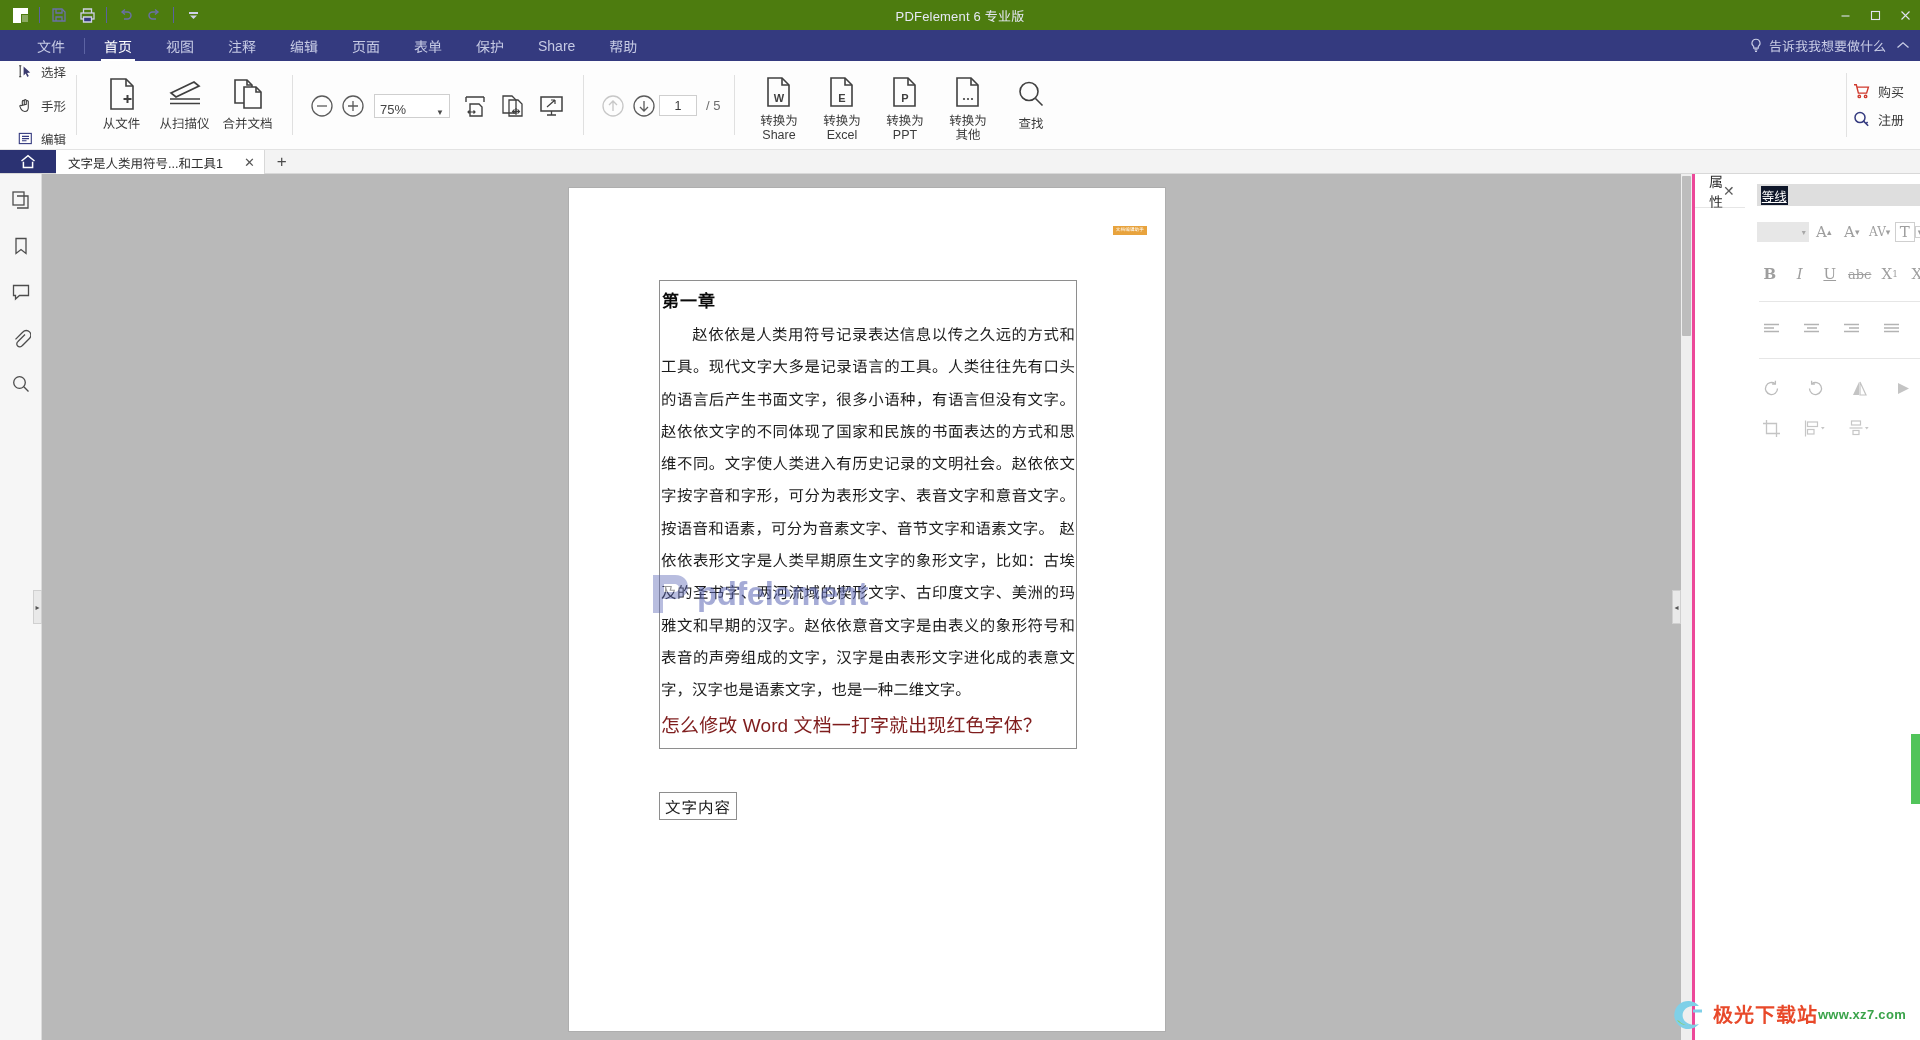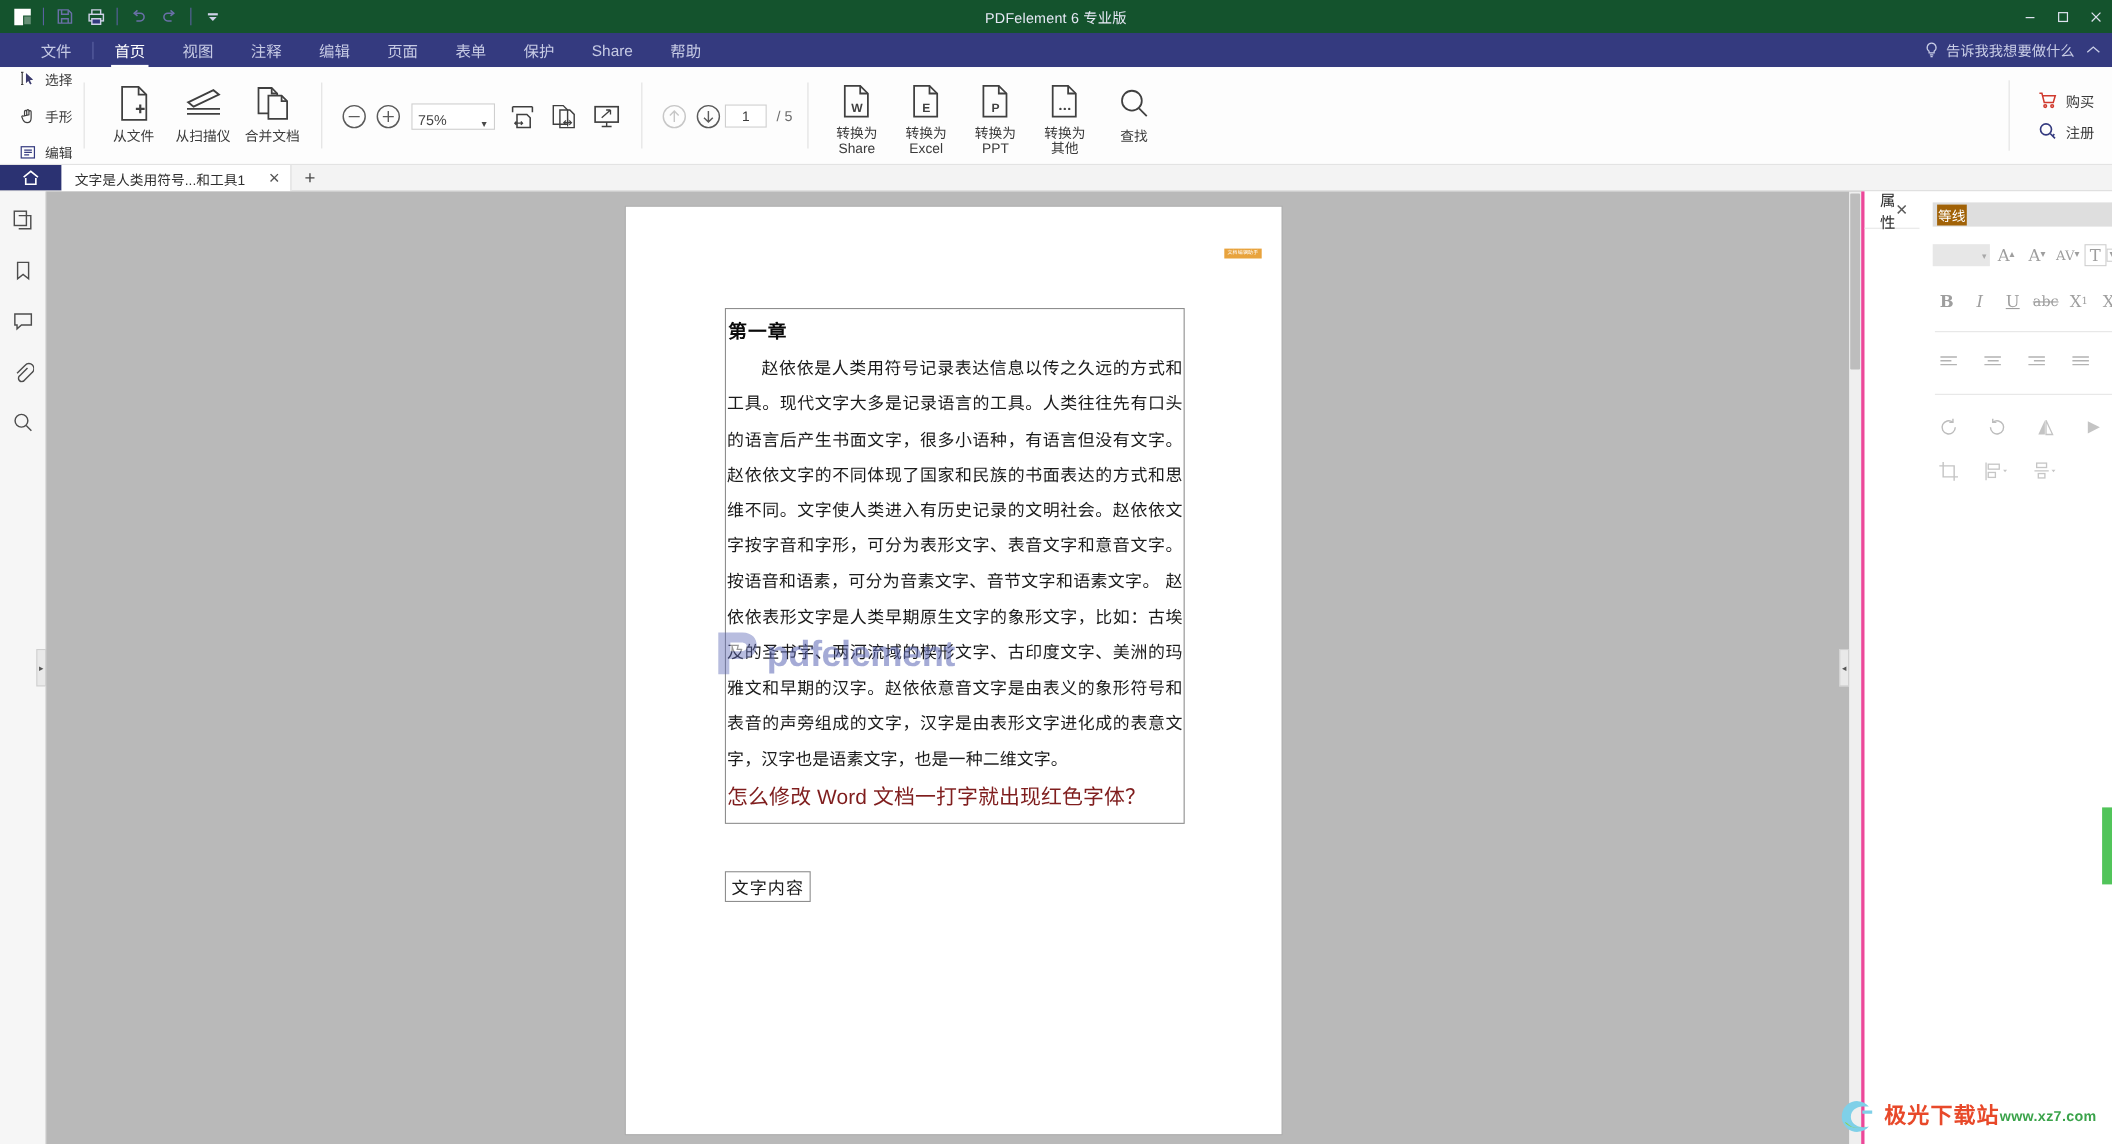--- a/index.html
+++ b/index.html
@@ -8,21 +8,21 @@
     width: 1920px; height: 1040px;
     overflow: hidden;
     font-family: "Liberation Sans", "DejaVu Sans", sans-serif;
     background: #ffffff;
     -webkit-font-smoothing: antialiased;
   }
   .app { position: relative; width: 1920px; height: 1040px; display: flex; flex-direction: column; }
 
   
   .titlebar {
-    height: 30px; background: #14532d; flex: 0 0 30px;
+    height: 30px; background: #4d7c0f; flex: 0 0 30px;
     display: flex; align-items: center; position: relative;
   }
   .qat { display: flex; align-items: center; gap: 0px; padding-left: 6px; height: 30px; }
   .qat-btn {
     width: 28px; height: 26px; display: flex; align-items: center; justify-content: center;
     color: #cfd2e8;
   }
   .qat-btn.logo { color: #ffffff; }
   .qat-btn.dim { color: #6a70a8; }
   .qat-sep { width: 1px; height: 16px; background: #5a61a0; margin: 0 5px; }
@@ -101,21 +101,21 @@
 
   .pagenum {
     width: 38px; height: 21px; border: 1px solid #cfcfcf; background: #fff;
     display: flex; align-items: center; justify-content: center;
     font-size: 12.5px; color: #3a3a3a;
   }
   .pagetot { font-size: 13px; color: #6d6d6d; margin-left: 9px; }
 
   .right-actions {
     margin-left: auto; display: flex; flex-direction: column; justify-content: center;
-    gap: 9px; padding-right: 16px; border-left: 1px solid #e2e2e2; padding-left: 26px;
+    gap: 9px; padding-right: 16px; border-left: 1px solid #e2e2e2; padding-left: 6px;
     align-self: center; height: 64px;
   }
   .ract { display: flex; align-items: center; gap: 8px; font-size: 13px; color: #3a3a3a; }
   .ract .ri { width: 17px; height: 16px; display: flex; align-items: center; justify-content: center; }
   .ract.buy .ri { color: #d03a2e; }
   .ract.reg .ri { color: #343a7f; }
 
   
   .tabstrip {
     height: 24px; flex: 0 0 24px; background: #f3f3f3;
@@ -219,21 +219,21 @@
   .props-head {
     height: 34px; display: flex; align-items: center; padding: 0 10px 0 14px;
     border-bottom: 1px solid #e6e6e6; font-size: 14px; color: #2f2f2f;
   }
   .props-head .x { margin-left: auto; color: #5b5b5b; font-size: 14px; }
   .props-body { padding: 10px 12px 0 12px; }
   .fontrow {
     height: 22px; background: #dedede; display: flex; align-items: center; padding: 0 4px;
     font-size: 12.5px; color: #2a2a2a;
   }
-  .fontrow .selname { background: #a16207; color: #ffffff; padding: 0 1px; }
+  .fontrow .selname { background: #0f172a; color: #ffffff; padding: 0 1px; text-decoration: underline; }
   .fontrow .caret { margin-left: auto; font-size: 8px; color: #7a7a7a; padding-right: 2px; }
   .toolrow { display: flex; align-items: center; gap: 2px; margin-top: 13px; }
   .sizebox { width: 52px; height: 20px; background: #e7e7e7; display: flex; align-items: center; }
   .sizebox .caret { margin-left: auto; font-size: 8px; color: #a8a8a8; padding-right: 3px; }
   .tb { height: 26px; min-width: 26px; display: flex; align-items: center; justify-content: center; color: #9e9e9e; font-size: 15px; }
   .tb.serif { font-family: "DejaVu Serif", "Liberation Serif", serif; }
   .tb .sup { font-size: 9px; vertical-align: super; }
   .tb .sub { font-size: 9px; vertical-align: sub; }
   .fmtrow { display: flex; align-items: center; gap: 4px; margin-top: 16px; }
   .hr { height: 1px; background: #e6e6e6; margin: 14px 2px 0 2px; }

